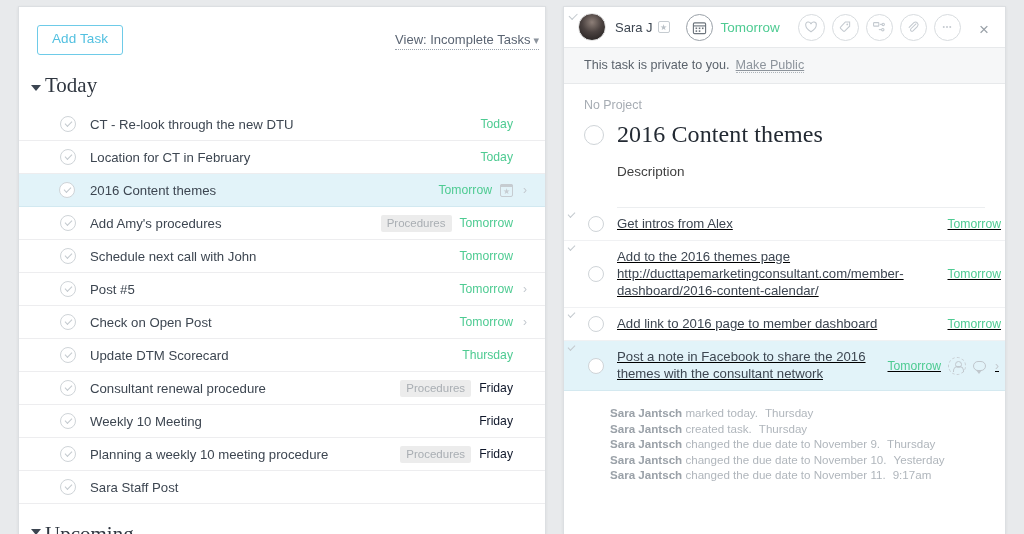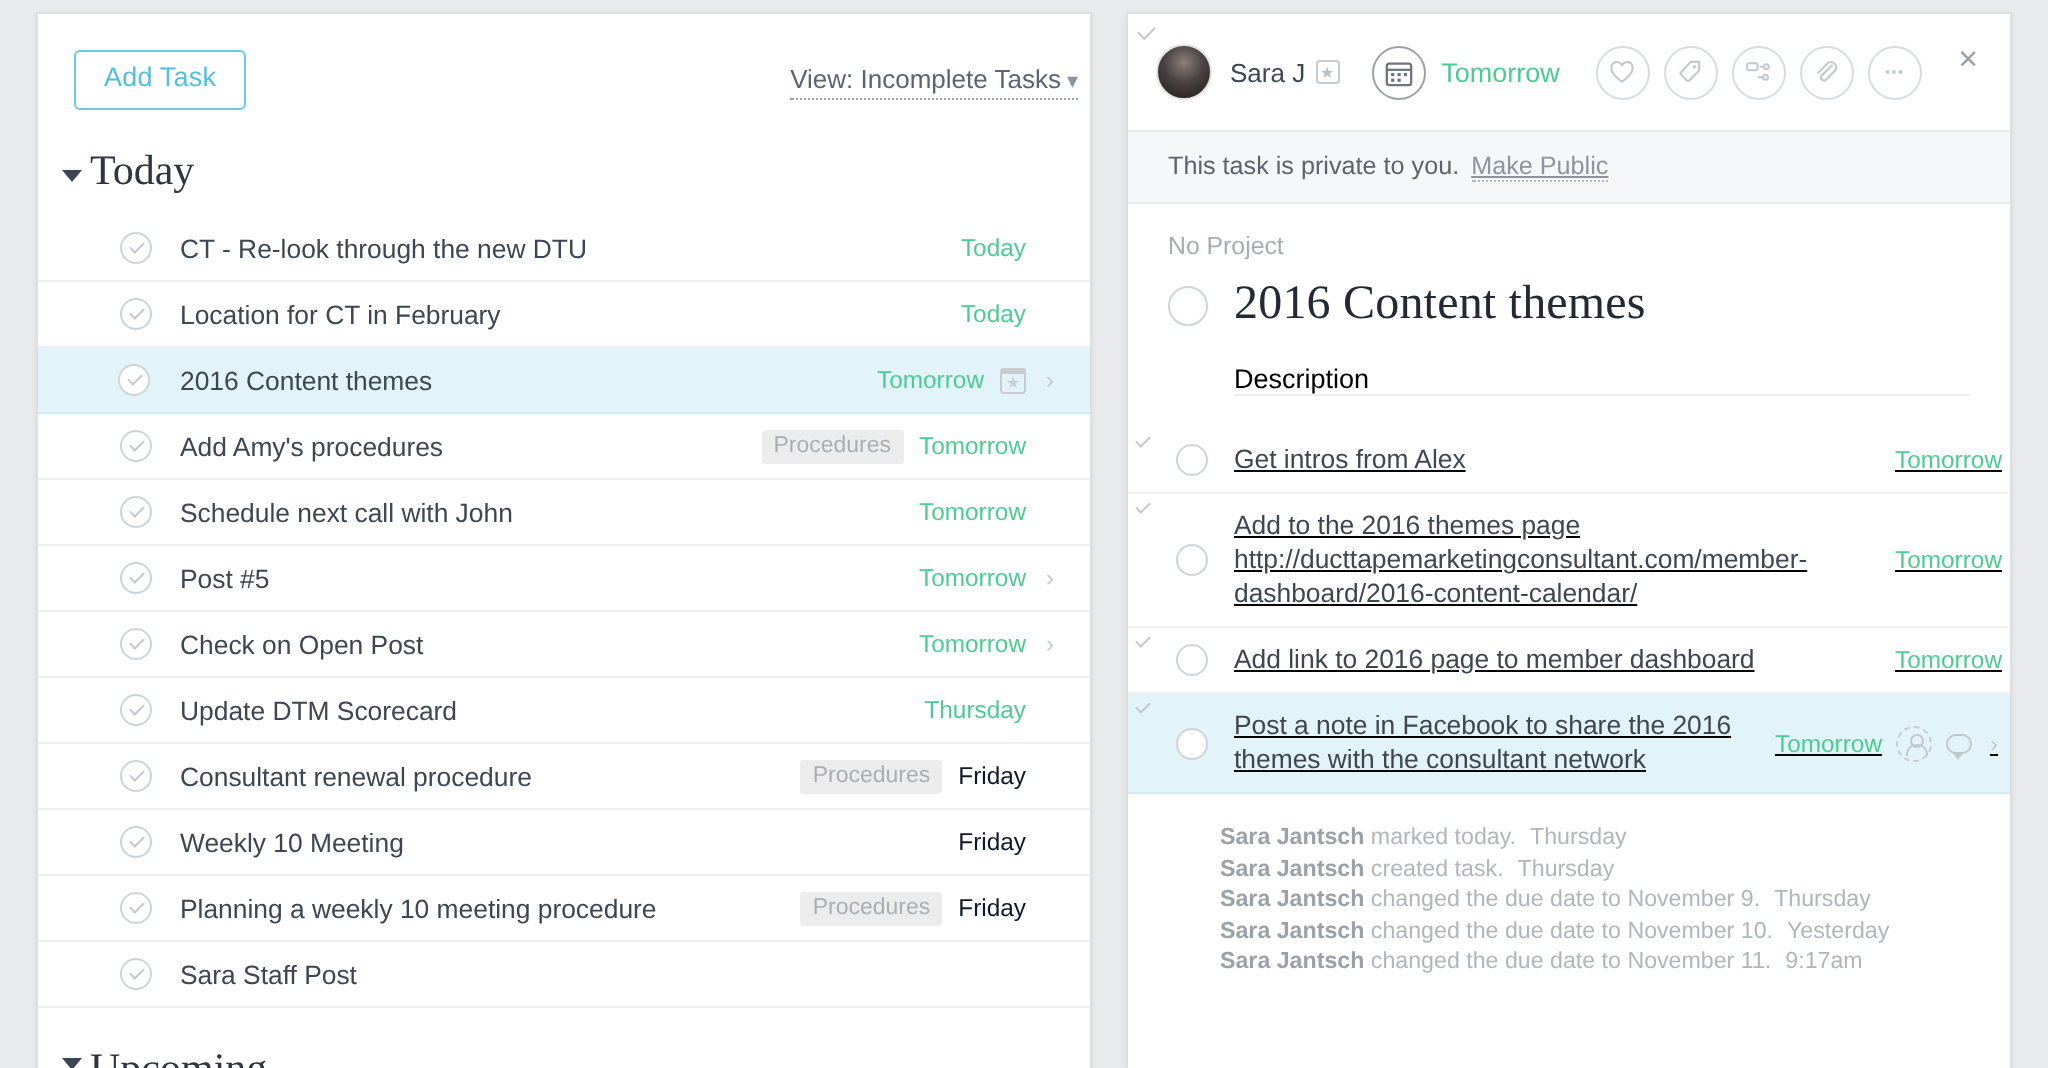--- a/index.html
+++ b/index.html
@@ -138,21 +138,21 @@
   .detail-panel {
     position: absolute; left: 563px; top: 6px;
     width: 443px; height: 528px;
     background: #fff;
     border: 1px solid #dcdfe2;
     border-bottom: none;
     box-shadow: 0 1px 3px rgba(0,0,0,.07);
     overflow: hidden;
   }
   .detail-header {
-    height: 59px;
+    height: 41px;
     display: flex; align-items: center;
     padding: 0 14px;
     border-bottom: 1px solid #e7e9eb;
     position: relative;
   }
   .avatar {
     width: 28px; height: 28px; border-radius: 50%;
     background: radial-gradient(circle at 50% 32%, #8d7f78 0%, #4b4240 45%, #1d1a1a 100%);
     flex: none;
     border: 1px solid #e2e2e2;
@@ -197,22 +197,23 @@
   .detail-body { padding: 14px 20px 0 20px; }
   .no-project { font-size: 12.4px; color: #a6acb3; margin-bottom: 9px; }
   .detail-title-row { display: flex; align-items: center; gap: 13px; }
   .detail-title-row .check { position: static; margin: 0; width: 20px; height: 20px; flex: none; }
   .detail-title-row .check:after { left: 5px; top: 6px; width: 7px; height: 3.5px; }
   .detail-title {
     font-family: "Liberation Serif", serif;
     font-size: 24px; color: #232a33; letter-spacing: .1px;
   }
   .description {
-    font-size: 13.5px; color: #000000;
-    margin: 16px 0 16px 33px;
+    font-size: 13.5px; color: #404040;
+    margin: 16px 0 0 33px;
+    padding-bottom: 28px;
     border-bottom: 1px solid #eceef0;
   }
   .subtasks { padding: 0 0 0 0; }
   .sub-row {
     display: flex; align-items: center;
     padding: 7px 4px 8px 24px;
     border-bottom: 1px solid #f0f1f3;
     position: relative; cursor: pointer; text-decoration: underline;
   }
   .sub-row.selected { background: #e2f3f9; border-bottom-color: #d4e9f0; }

